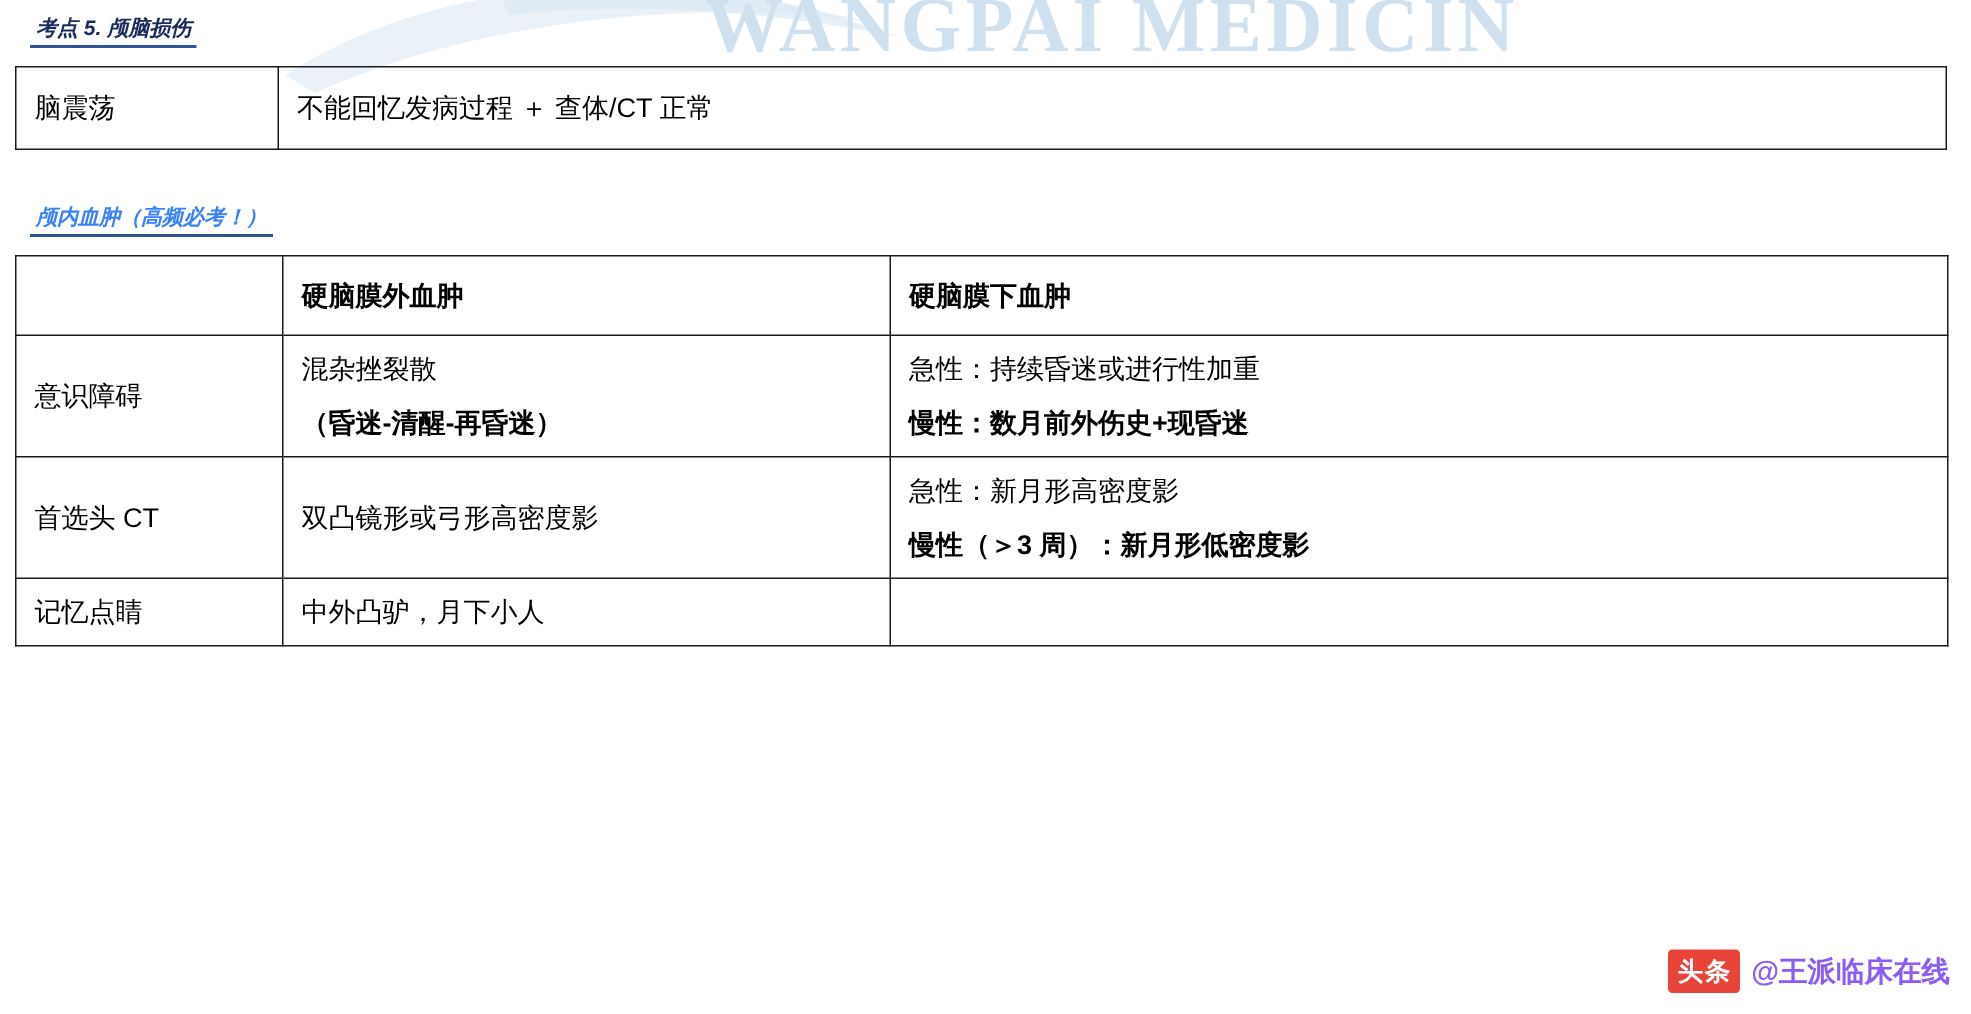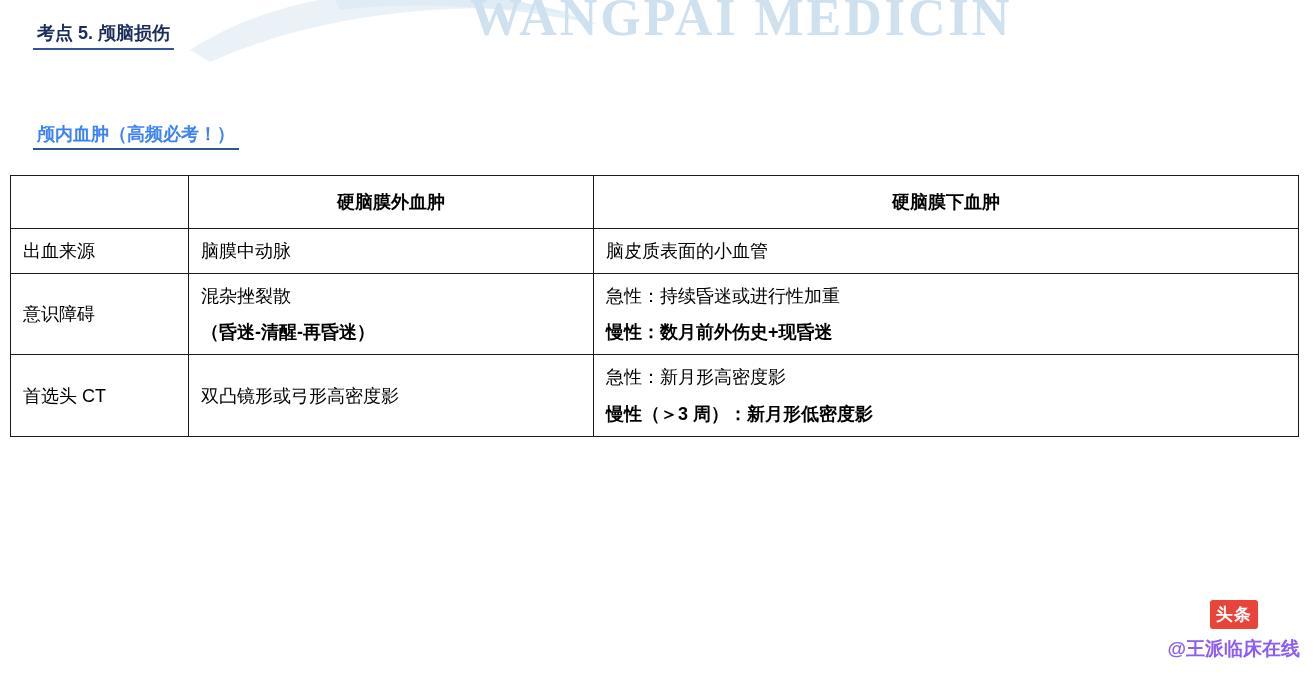--- a/index.html
+++ b/index.html
@@ -42,27 +42,28 @@
 
   .page {
     position: relative;
     z-index: 2;
     padding: 0 10px;
   }
 
   
   .heading {
     display: inline-block;
-    font-size: 18px;
+    font-size: 14px;
     font-weight: bold;
     color: #1b2c5c;
     border-bottom: 2px solid #2f5597;
     padding: 0 4px 3px 4px;
-    margin: 15px;
+    margin: 2px;
     line-height: 1.2;
+    font-style: italic;
   }
   .heading-wrap {
     position: relative;
     margin: 8px 0 10px 8px;
   }
   .heading-2 {
     color: #3b82f6;
   }
 
   
@@ -89,21 +90,20 @@
   }
   #table-brain-injury td {
     height: 36px;
   }
 
   
   #table-hematoma col.c1 { width: 178px; }
   #table-hematoma col.c2 { width: 405px; }
   #table-hematoma col.c3 { width: 705px; }
   #table-hematoma th {
-    text-align: center;
     font-weight: bold;
     font-size: 18px;
     height: 34px;
     margin-top: 31px;
   }
   #table-hematoma td.rowlabel {
     font-size: 18px;
   }
   #table-hematoma td .line {
     display: block;
@@ -120,21 +120,20 @@
 
   
   .badge {
     position: absolute;
     right: 14px;
     bottom: 14px;
     display: flex;
     align-items: center;
     gap: 7px;
     z-index: 5;
-    flex-direction: column;
   }
   .badge .tt {
     background: #e8443a;
     color: #fff;
     font-size: 17px;
     font-weight: bold;
     padding: 3px 6px;
     border-radius: 3px;
     letter-spacing: 1px;
   }
@@ -154,20 +153,24 @@
 <div class="watermark">WANGPAI MEDICIN</div>
 
 <div class="page">
 
   <div class="heading-wrap">
     <span class="heading">考点 5. 颅脑损伤</span>
   </div>
 
   <table id="table-brain-injury">
     <tbody>
+      <tr>
+        <td class="label">脑震荡</td>
+        <td>不能回忆发病过程 ＋ 查体/CT 正常</td>
+      </tr>
     </tbody>
   </table>
 
   <div class="spacer-1"></div>
 
   <div class="heading-wrap">
     <span class="heading heading-2">颅内血肿（高频必考！）</span>
   </div>
 
   <table id="table-hematoma">
@@ -177,29 +180,20 @@
         <col class="c3">
     </colgroup>
     <thead>
       <tr>
         <th class="corner-cell"></th>
         <th>硬脑膜外血肿</th>
         <th>硬脑膜下血肿</th>
       </tr>
     </thead>
     <tbody>
-      <tr>
-        <td class="rowlabel">出血来源</td>
-        <td>
-          <span class="line">脑膜中动脉</span>
-        </td>
-        <td>
-          <span class="line">脑皮质表面的小血管</span>
-        </td>
-      </tr>
 
       <tr>
         <td class="rowlabel">意识障碍</td>
         <td>
           <span class="line">混杂挫裂散</span>
           <span class="line">（昏迷-清醒-再昏迷）</span>
         </td>
         <td>
           <span class="line">急性：持续昏迷或进行性加重</span>
           <span class="line">慢性：数月前外伤史+现昏迷</span>
@@ -211,20 +205,29 @@
         <td>
           <span class="line">双凸镜形或弓形高密度影</span>
         </td>
         <td>
           <span class="line">急性：新月形高密度影</span>
           <span class="line">慢性（＞3 周）：新月形低密度影</span>
         </td>
       </tr>
 
 
+      <tr>
+        <td class="rowlabel">记忆点睛</td>
+        <td>
+          <span class="line">中外凸驴，月下小人</span>
+        </td>
+        <td>
+          <span class="line"></span>
+        </td>
+      </tr>
     </tbody>
   </table>
 </div>
 
 <div class="badge">
   <span class="tt">头条</span>
   <span class="name">@王派临床在线</span>
 </div>
 
 </body></html>

